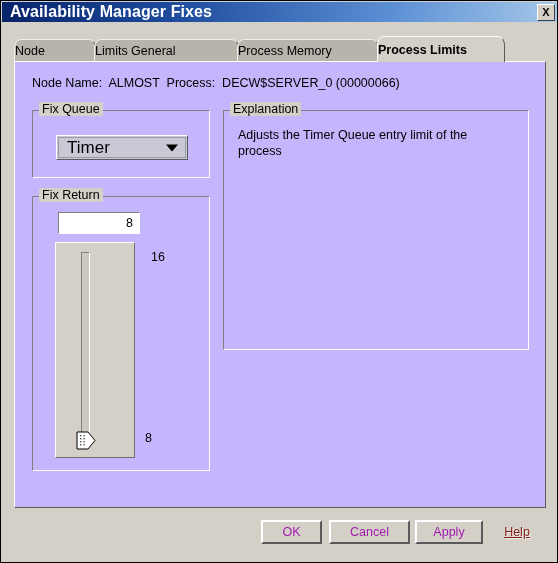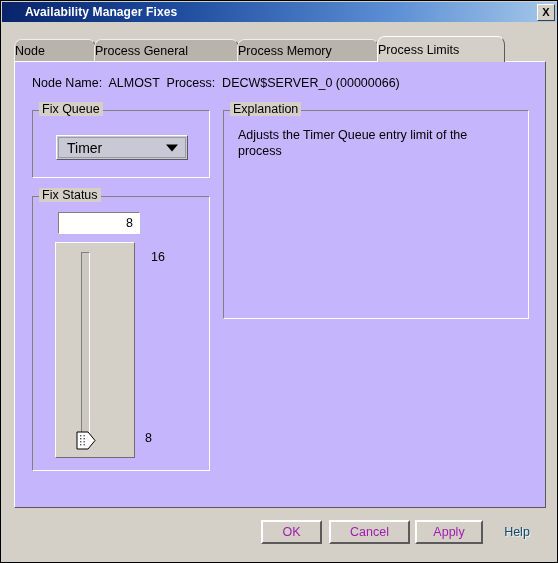--- a/index.html
+++ b/index.html
@@ -24,23 +24,23 @@
   .titlebar {
     position: absolute;
     left: 1px; top: 1px;
     width: 556px; height: 20px;
     background: linear-gradient(to right, #08246b 0%, #1d4a9c 30%, #5b8fd4 70%, #a6c8ea 100%);
     display: flex;
     align-items: center;
   }
   .titlebar-text {
     color: #ffffff;
-    font-size: 12px;
+    font-size: 16px;
     font-weight: bold;
-    padding-left: 23px;
+    padding-left: 8px;
     letter-spacing: 0.1px;
     white-space: nowrap;
   }
   .titlebar-spacer { flex: 1 1 auto; }
   .close-btn {
     width: 16px; height: 15px;
     margin-right: 3px;
     background: #d4d0c8;
     border-top: 1px solid #ffffff;
     border-left: 1px solid #ffffff;
@@ -165,21 +165,21 @@
   .combo-inner {
     position: absolute;
     left: 1px; top: 1px; right: 1px; bottom: 1px;
     border: 1px solid #9a9aa8;
     box-sizing: border-box;
     display: flex;
     align-items: center;
     pointer-events: none;
   }
   .combo-label {
-    font-size: 14px;
+    font-size: 17px;
     color: #000000;
     padding-left: 8px;
   }
   .combo-arrow {
     position: absolute;
     right: 9px; top: 50%;
     transform: translateY(-50%);
     width: 0; height: 0;
     border-left: 6px solid transparent;
     border-right: 6px solid transparent;
@@ -266,68 +266,69 @@
     border-bottom: 2px solid #5a5a5a;
     font-size: 12.5px;
     color: #a21caf;
     display: flex;
     align-items: center;
     justify-content: center;
     cursor: default;
     font-family: "Liberation Sans", sans-serif;
   }
   .btn.disabled {
-    color: #0c4a6e;
+    color: #7f1d1d;
     text-shadow: 1px 1px 0 #f2f0ec;
+    text-decoration: underline;
   }
 </style>
 </head>
 <body>
 
 <div class="window">
 
   <div class="titlebar">
     <div class="titlebar-text">Availability Manager Fixes</div>
     <div class="titlebar-spacer"></div>
     <div class="close-btn">X</div>
   </div>
 
   <div class="dialog-body">
 
     <div class="tabstrip">
       <div class="tab" style="left:0px; width:82px;">
         <span>Node</span>
       </div>
       <div class="tab" style="left:80px; width:145px;">
-        <span>Process General</span>
+        <span>Limits General</span>
       </div>
       <div class="tab" style="left:223px; width:142px;">
         <span>Process Memory</span>
       </div>
-      <div class="tab active" style="left:363px; width:128px;">
+      <div class="tab active" style="left:363px; width:128px;font-weight:bold;">
         <span>Process Limits</span>
       </div>
     </div>
 
     <div class="tabpanel">
 
       <div class="node-line">Node Name:  ALMOST  Process:  DECW$SERVER_0 (00000066)</div>
 
       <div class="group" style="left:17px; top:48px; width:178px; height:68px;">
         <div class="group-title">Fix Queue</div>
         <div class="combo" style="left:23px; top:24px; width:132px; height:25px;">
           <div class="combo-inner">
             <span class="combo-label">Timer</span>
           </div>
           <span class="combo-arrow"></span>
         </div>
       </div>
 
       <div class="group" style="left:17px; top:134px; width:178px; height:275px;">
-        <div class="group-title">Fix Status</div>
+        <div class="group-title">Fix Return</div>
 
         <div class="textfield" style="left:25px; top:15px; width:82px; height:22px;">8</div>
 
         <div class="slider-well" style="left:22px; top:45px; width:80px; height:216px;">
           <div class="slider-track" style="left:25px; top:9px; width:9px; height:196px;"></div>
           <div class="slider-thumb" style="left:20px; top:188px;">
             <svg width="20" height="19" viewBox="0 0 20 19" xmlns="http://www.w3.org/2000/svg">
               <polygon points="1,1 12,1 19,9.5 12,18 1,18" fill="#ffffff" stroke="#000000" stroke-width="1"></polygon>
               <g fill="#555555">
                 <rect x="4" y="4" width="1.4" height="1.4"></rect>
@@ -340,21 +341,21 @@
                 <rect x="7.5" y="13" width="1.4" height="1.4"></rect>
               </g>
             </svg>
           </div>
         </div>
 
         <div class="tick-label" style="left:112px; top:53px;margin-left:6px;">16</div>
         <div class="tick-label" style="left:112px; top:234px;">8</div>
       </div>
 
-      <div class="group" style="left:208px; top:48px; width:306px; height:209px;">
+      <div class="group" style="left:208px; top:48px; width:306px; height:240px;">
         <div class="group-title">Explanation</div>
         <div class="explanation-text">Adjusts the Timer Queue entry limit of the process</div>
       </div>
 
 
     </div>
 
     <div>
       <div class="btn" style="left:259px; top:498px; width:61px;">OK</div>
       <div class="btn" style="left:327px; top:498px; width:81px;">Cancel</div>

